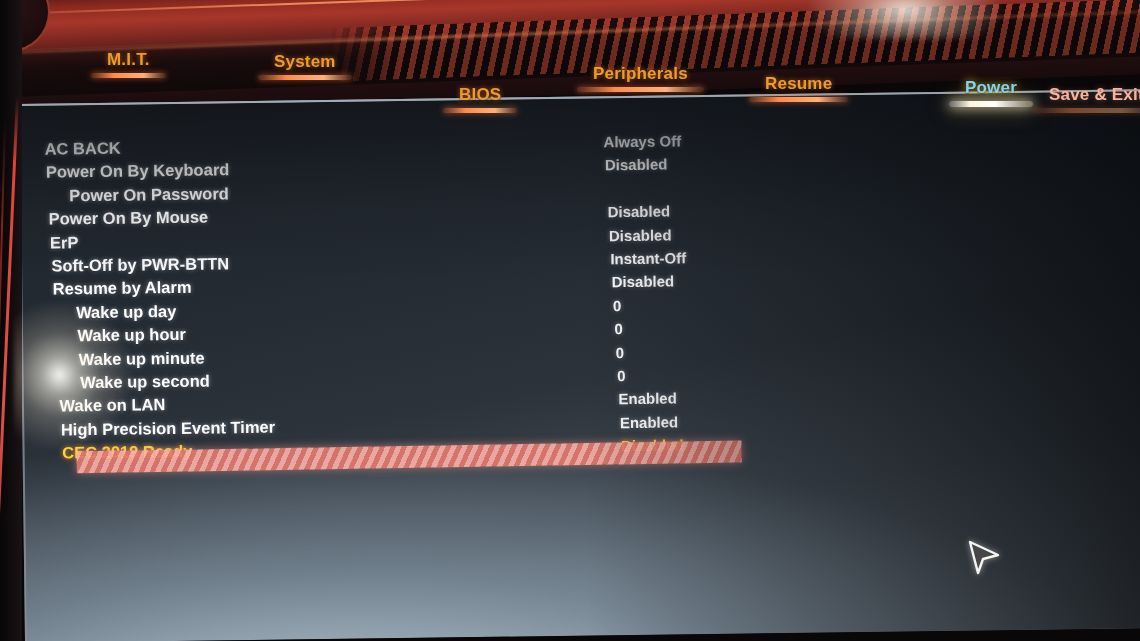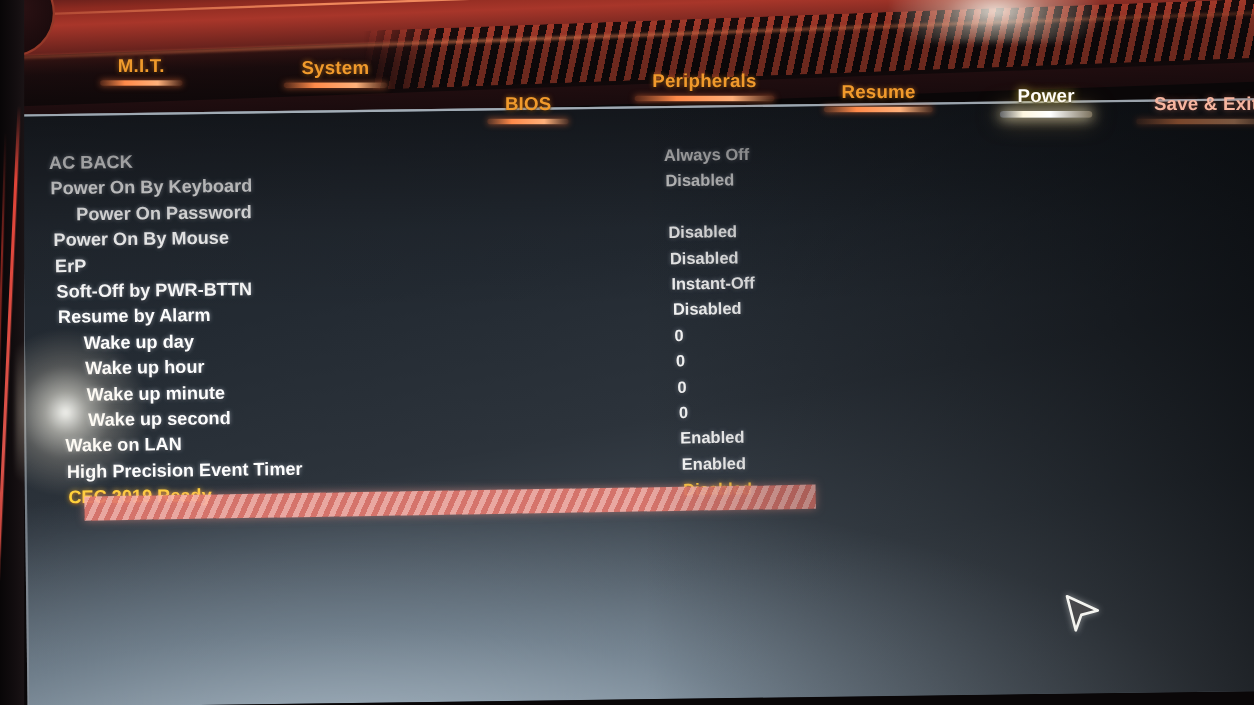--- a/index.html
+++ b/index.html
@@ -83,21 +83,21 @@
     position:absolute;white-space:nowrap;
     font-weight:bold;font-size:17px;letter-spacing:.2px;
     color:#f09a2c;
     text-shadow:0 0 5px rgba(255,150,40,.65),0 1px 2px rgba(0,0,0,.85);
   }
   .tab .underline{
     position:absolute;left:-16px;right:-16px;height:5px;border-radius:3px;
     background:linear-gradient(90deg,rgba(255,120,60,.25),#ff8a4a 30%,#ffb07a 70%,rgba(255,120,60,.2));
     box-shadow:0 0 6px rgba(255,120,60,.55);
   }
-  .tab.active{color:#ffffff;text-shadow:0 0 8px rgba(255,230,60,.8),0 1px 2px rgba(0,0,0,.9);}
+  .tab.active{color:#7dd3fc;text-shadow:0 0 8px rgba(255,230,60,.8),0 1px 2px rgba(0,0,0,.9);margin-left:40px;}
   .tab.active .underline{
     background:linear-gradient(90deg,rgba(255,255,255,.35),#fff7e0 25%,#ffffff 55%,rgba(255,230,180,.45));
     box-shadow:0 0 12px rgba(255,245,200,.95),0 0 22px rgba(255,200,110,.6);
     height:6px;
   }
   .tab.dim{color:#f7b5a0;text-shadow:0 0 6px rgba(255,140,110,.5);}
 
   
   .panel{
     position:absolute;left:18px;top:104px;width:1120px;height:537px;

